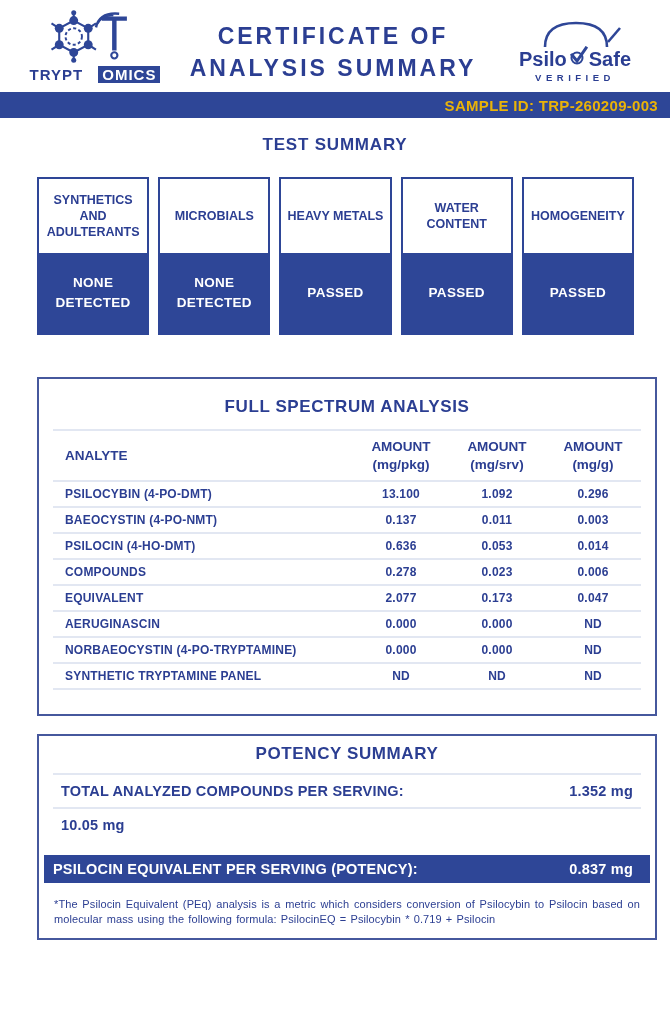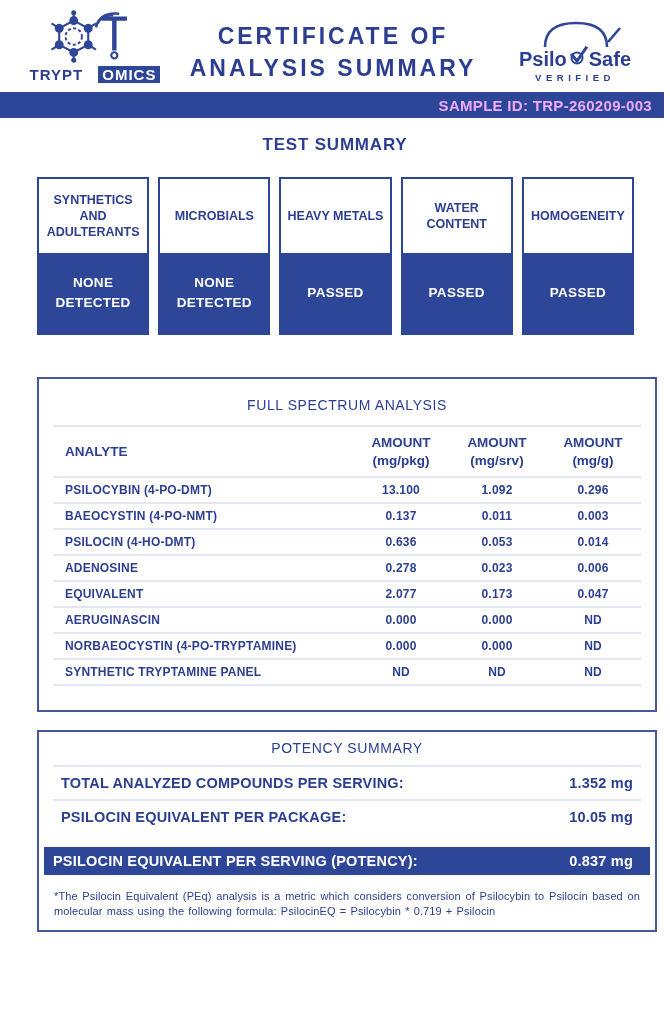--- a/index.html
+++ b/index.html
@@ -18,37 +18,37 @@
   .logo{width:130px;display:flex;flex-direction:column;align-items:center;}
   .brand-row{margin-top:-4px;font-size:15px;font-weight:bold;letter-spacing:1px;white-space:nowrap;}
   .brand-box{background:var(--primary);color:#fff;padding:0 4px;margin-left:15px;}
   .title-wrap{flex:1;text-align:center;padding-top:12px;}
   .title{font-size:23px;font-weight:bold;letter-spacing:3px;line-height:1.4;color:var(--ink);}
   .badge{width:138px;display:flex;flex-direction:column;align-items:center;padding-top:10px;}
   .badge-words{display:flex;align-items:flex-end;font-size:20px;font-weight:bold;color:var(--ink);line-height:1;margin-top:-6px;}
   .badge-verified{font-size:9.5px;font-weight:bold;letter-spacing:4.5px;margin-top:3px;color:var(--ink);}
 
   
-  .sample-bar{height:26px;margin-right:6px;background:var(--primary);color:#f0abfc;
+  .sample-bar{height:26px;background:var(--primary);color:#eab308;
     display:flex;align-items:center;justify-content:flex-end;
     font-size:15px;font-weight:bold;padding-right:12px;letter-spacing:.3px;}
 
   
   .section-title{margin-top:17px;text-align:center;font-size:17px;font-weight:bold;letter-spacing:.8px;color:var(--ink);}
   .cards{display:flex;gap:9px;margin:22px 36px 0 37px;}
   .card{flex:1;border:2px solid var(--primary);background:#fff;display:flex;flex-direction:column;}
   .card-top{height:74px;display:flex;align-items:center;justify-content:center;text-align:center;
     font-size:12.5px;font-weight:bold;line-height:1.3;color:var(--ink);padding:2px 3px;}
   .card-bottom{height:80px;background:var(--primary);color:#fff;display:flex;align-items:center;justify-content:center;
     text-align:center;font-size:13.5px;font-weight:bold;line-height:1.45;letter-spacing:.3px;padding:2px;}
 
   
   .box{border:2px solid var(--box-border);margin:0 13px 0 37px;background:#fff;}
   .fs-box{margin-top:42px;padding:10px 14px 24px 14px;}
-  .box-title{text-align:center;font-size:14px;font-weight:normal;letter-spacing:.6px;color:var(--ink);padding:8px 0 12px 0;}
+  .box-title{text-align:center;font-size:17px;font-weight:bold;letter-spacing:.6px;color:var(--ink);padding:8px 0 12px 0;}
 
   table.fs{width:100%;border-collapse:collapse;}
   table.fs th{border-top:2px solid var(--sep);border-bottom:2px solid var(--sep);
     font-size:13.5px;font-weight:bold;color:var(--ink);padding:7px 0;line-height:1.3;vertical-align:middle;}
   table.fs th.analyte-h{text-align:left;padding-left:12px;}
   table.fs td{border-bottom:2px solid var(--sep);font-size:12px;font-weight:bold;color:var(--ink);
     padding:5px 0;letter-spacing:.2px;}
   table.fs td.analyte{text-align:left;padding-left:12px;}
   table.fs th.num,table.fs td.num{text-align:center;}
   col.c-analyte{width:auto;}
@@ -203,21 +203,21 @@
             <td class="num">0.011</td>
             <td class="num">0.003</td>
           </tr>
           <tr>
             <td class="analyte">PSILOCIN (4-HO-DMT)</td>
             <td class="num">0.636</td>
             <td class="num">0.053</td>
             <td class="num">0.014</td>
           </tr>
           <tr>
-            <td class="analyte">ADENOSINE</td>
+            <td class="analyte">COMPOUNDS</td>
             <td class="num">0.278</td>
             <td class="num">0.023</td>
             <td class="num">0.006</td>
           </tr>
           <tr>
             <td class="analyte">EQUIVALENT</td>
             <td class="num">2.077</td>
             <td class="num">0.173</td>
             <td class="num">0.047</td>
           </tr>
@@ -244,21 +244,20 @@
   </div>
 
   <div class="box pot-box">
     <div class="box-title pot-title">POTENCY SUMMARY</div>
     <div class="pot-rows">
         <div class="prow">
           <span>TOTAL ANALYZED COMPOUNDS PER SERVING:</span>
           <span>1.352 mg</span>
         </div>
         <div class="prow">
-          <span>PSILOCIN EQUIVALENT PER PACKAGE:</span>
           <span>10.05 mg</span>
         </div>
         <div class="prow highlight">
           <span>PSILOCIN EQUIVALENT PER SERVING (POTENCY):</span>
           <span>0.837 mg</span>
         </div>
       </div>
     <div class="footnote">*The Psilocin Equivalent (PEq) analysis is a metric which considers conversion of Psilocybin to Psilocin based on molecular mass using the following formula: PsilocinEQ = Psilocybin * 0.719 + Psilocin</div>
   </div>
 

